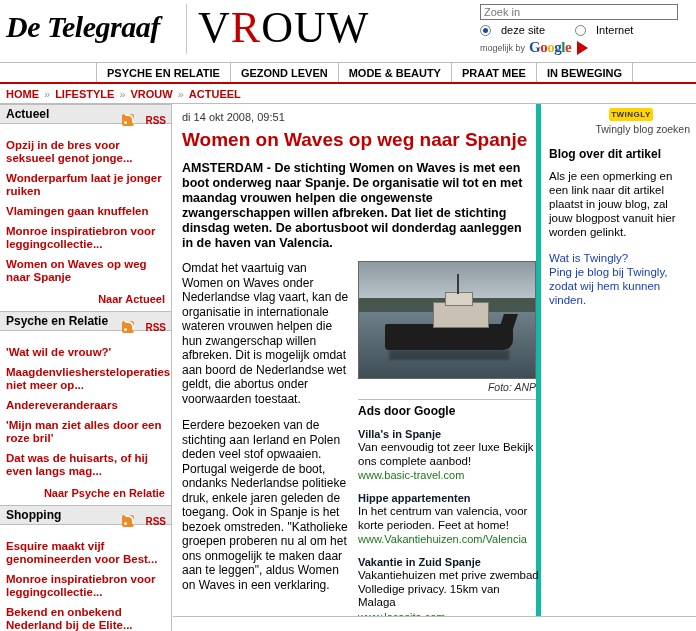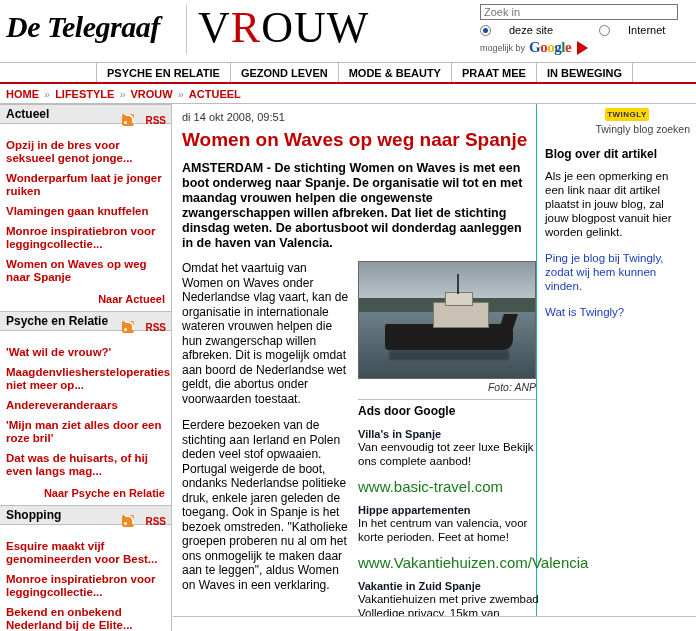--- a/index.html
+++ b/index.html
@@ -77,21 +77,21 @@
     font-size: 11px;
     padding: 1px 3px;
     color: #333;
     box-sizing: border-box;
   }
   .radio-row {
     margin-top: 4px;
     font-size: 11px;
     display: flex;
     align-items: center;
-    gap: 18px;
+    gap: 10px;
     color: #000;
   }
   .radio {
     width: 11px; height: 11px;
     border-radius: 50%;
     border: 1px solid #7b7b7b;
     background: #fff;
     display: inline-block;
     position: relative;
     box-sizing: border-box;
@@ -184,21 +184,21 @@
   .col-main {
     flex: 1 1 auto;
     padding: 5px 8px 0 8px;
     box-sizing: border-box;
     position: relative;
     width: 362px;
   }
   .col-right {
     width: 160px;
     flex: 0 0 160px;
-    border-left: 1px solid #14b8a6;
+    border-left: 5px solid #14b8a6;
     box-sizing: border-box;
     padding: 4px 6px 0 8px;
     height: 527px;
   }
 
   
   .lc-head {
     background: #e9e9e9;
     border-top: 1px solid #bdbdbd;
     border-bottom: 1px solid #bdbdbd;
@@ -377,24 +377,23 @@
     font-weight: bold;
     color: #0f172a;
     line-height: 14px;
   }
   .ad-text {
     font-size: 11.5px;
     color: #000;
     line-height: 13.5px;
   }
   .ad-url {
-    font-size: 15px;
+    font-size: 11px;
     color: #1a7a1a;
     line-height: 14px;
-    margin-top: 12px;
   }
 
   
   .twingly-badge {
     width: 44px;
     height: 13px;
     background: #ffd400;
     border-radius: 2px;
     font-size: 8px;
     font-weight: bold;
@@ -587,21 +586,21 @@
           </div>
         </div>
       </div>
     </div>
 
     <div class="col-right">
       <div class="twingly-badge">TWINGLY</div>
       <div class="rc-sub">Twingly blog zoeken</div>
       <div class="rc-head">Blog over dit artikel</div>
       <div class="rc-p">Als je een opmerking en een link naar dit artikel plaatst in jouw blog, zal jouw blogpost vanuit hier worden gelinkt.</div>
+      <div class="rc-link" style="margin-top:12px;">Wat is Twingly?</div>
       <div class="rc-link">Ping je blog bij Twingly, zodat wij hem kunnen vinden.</div>
-      <div class="rc-link" style="margin-top:12px;">Wat is Twingly?</div>
     </div>
   </div>
 
   <div class="bottom-strip"></div>
   <div class="bottom-label"></div>
 
 </div>
 
 </body></html>

